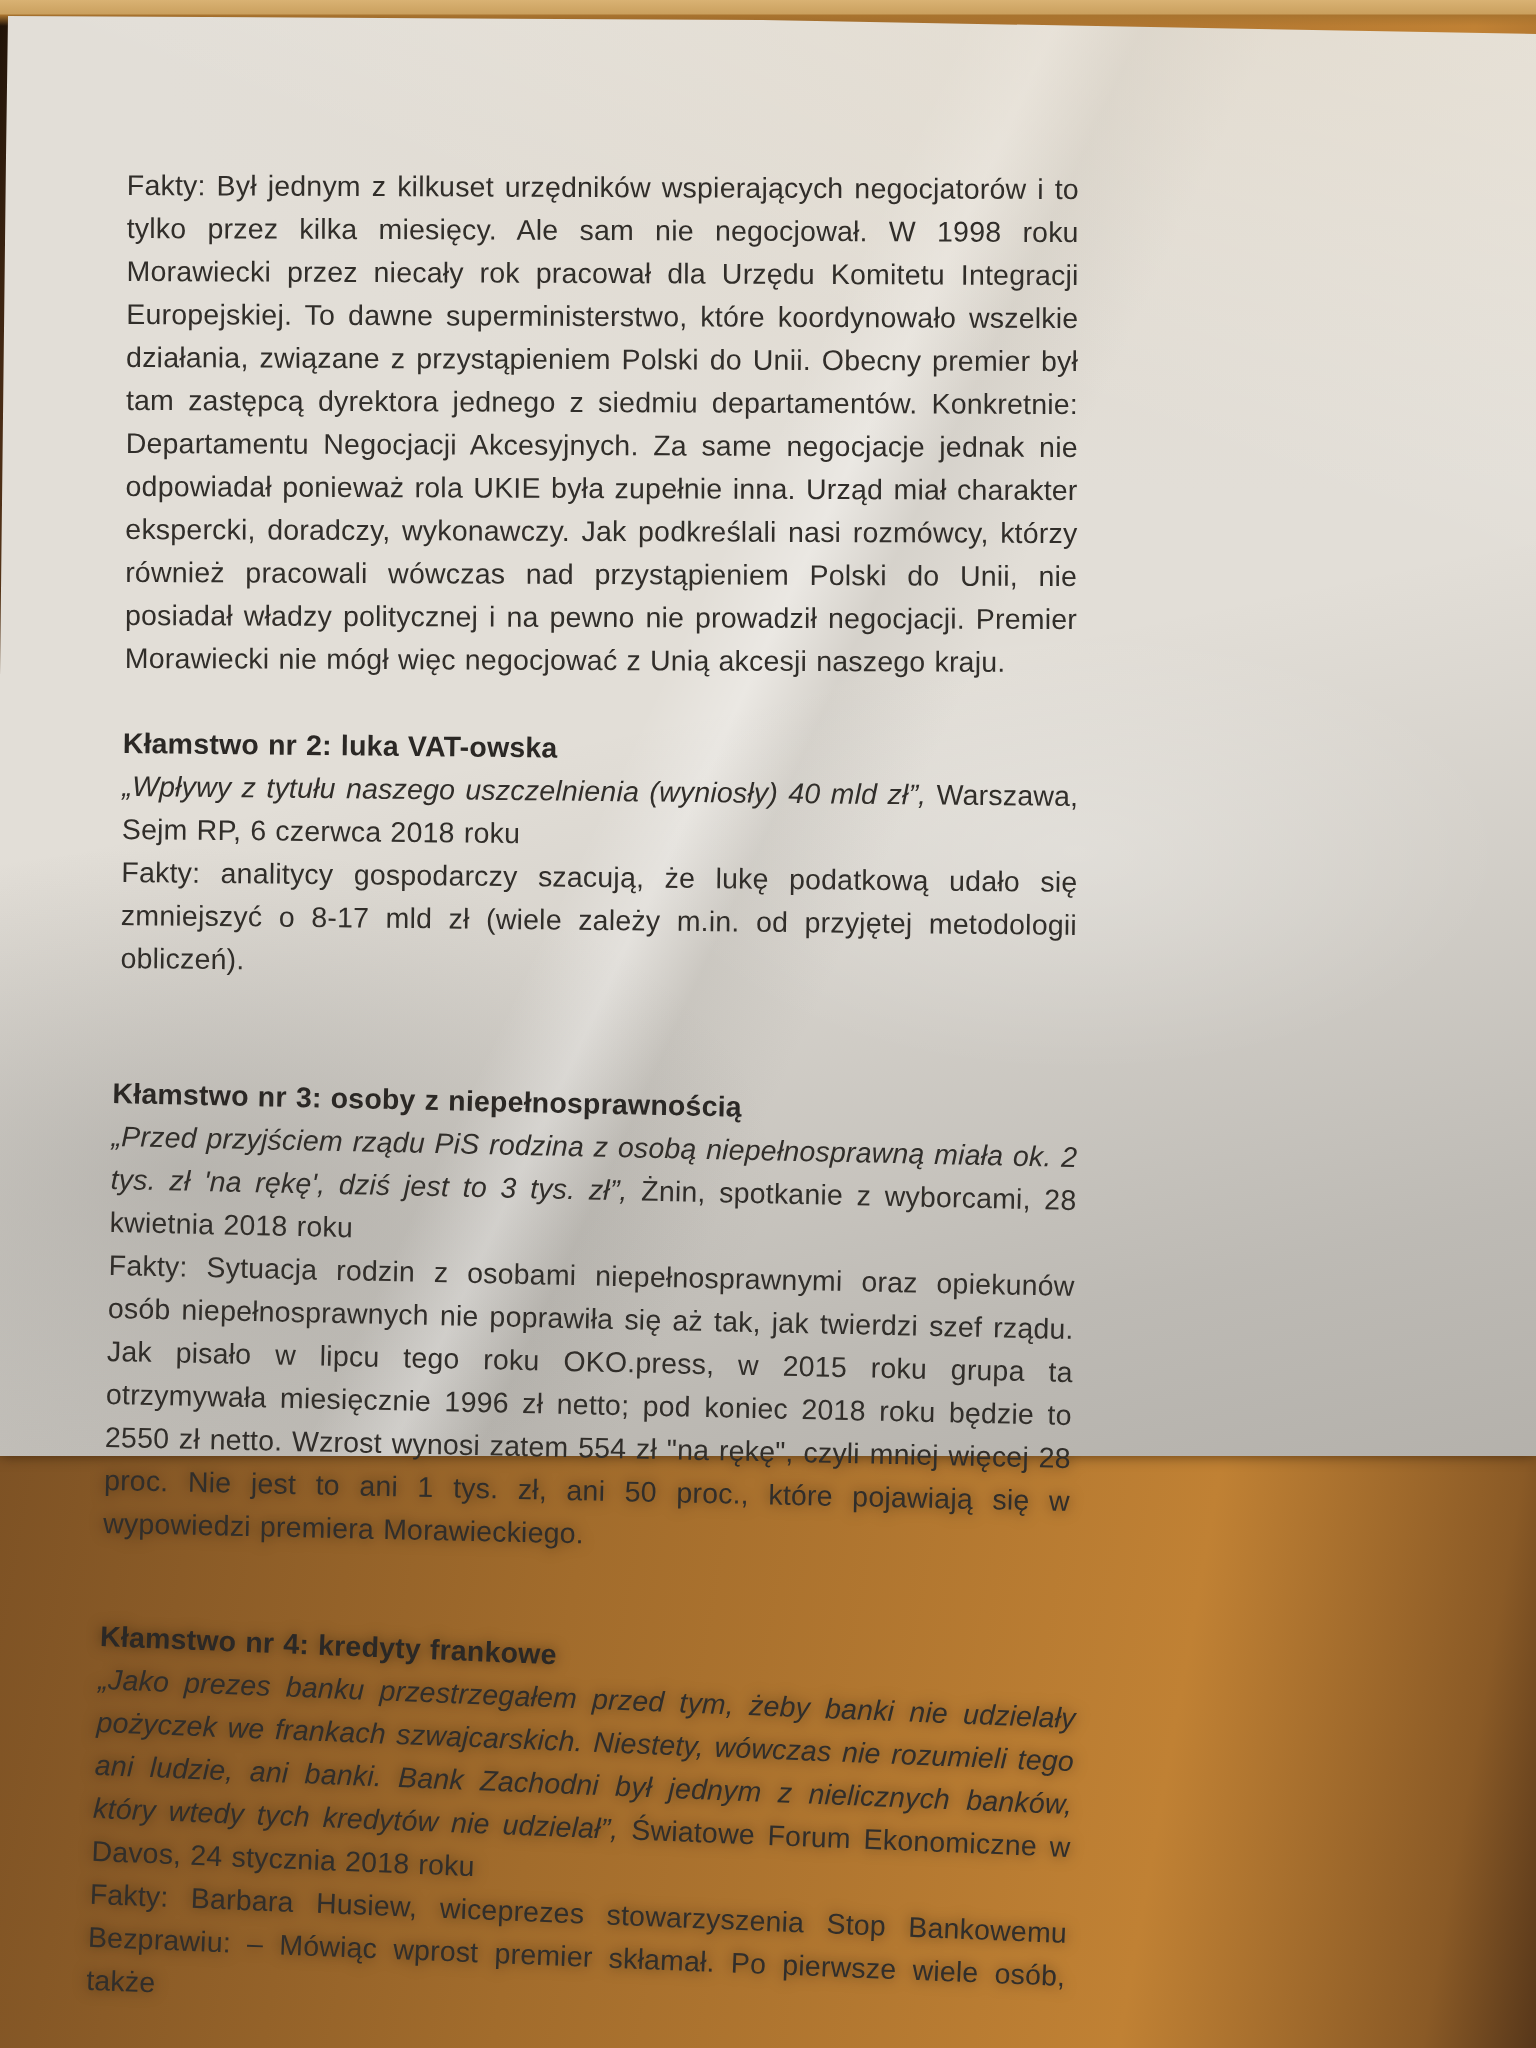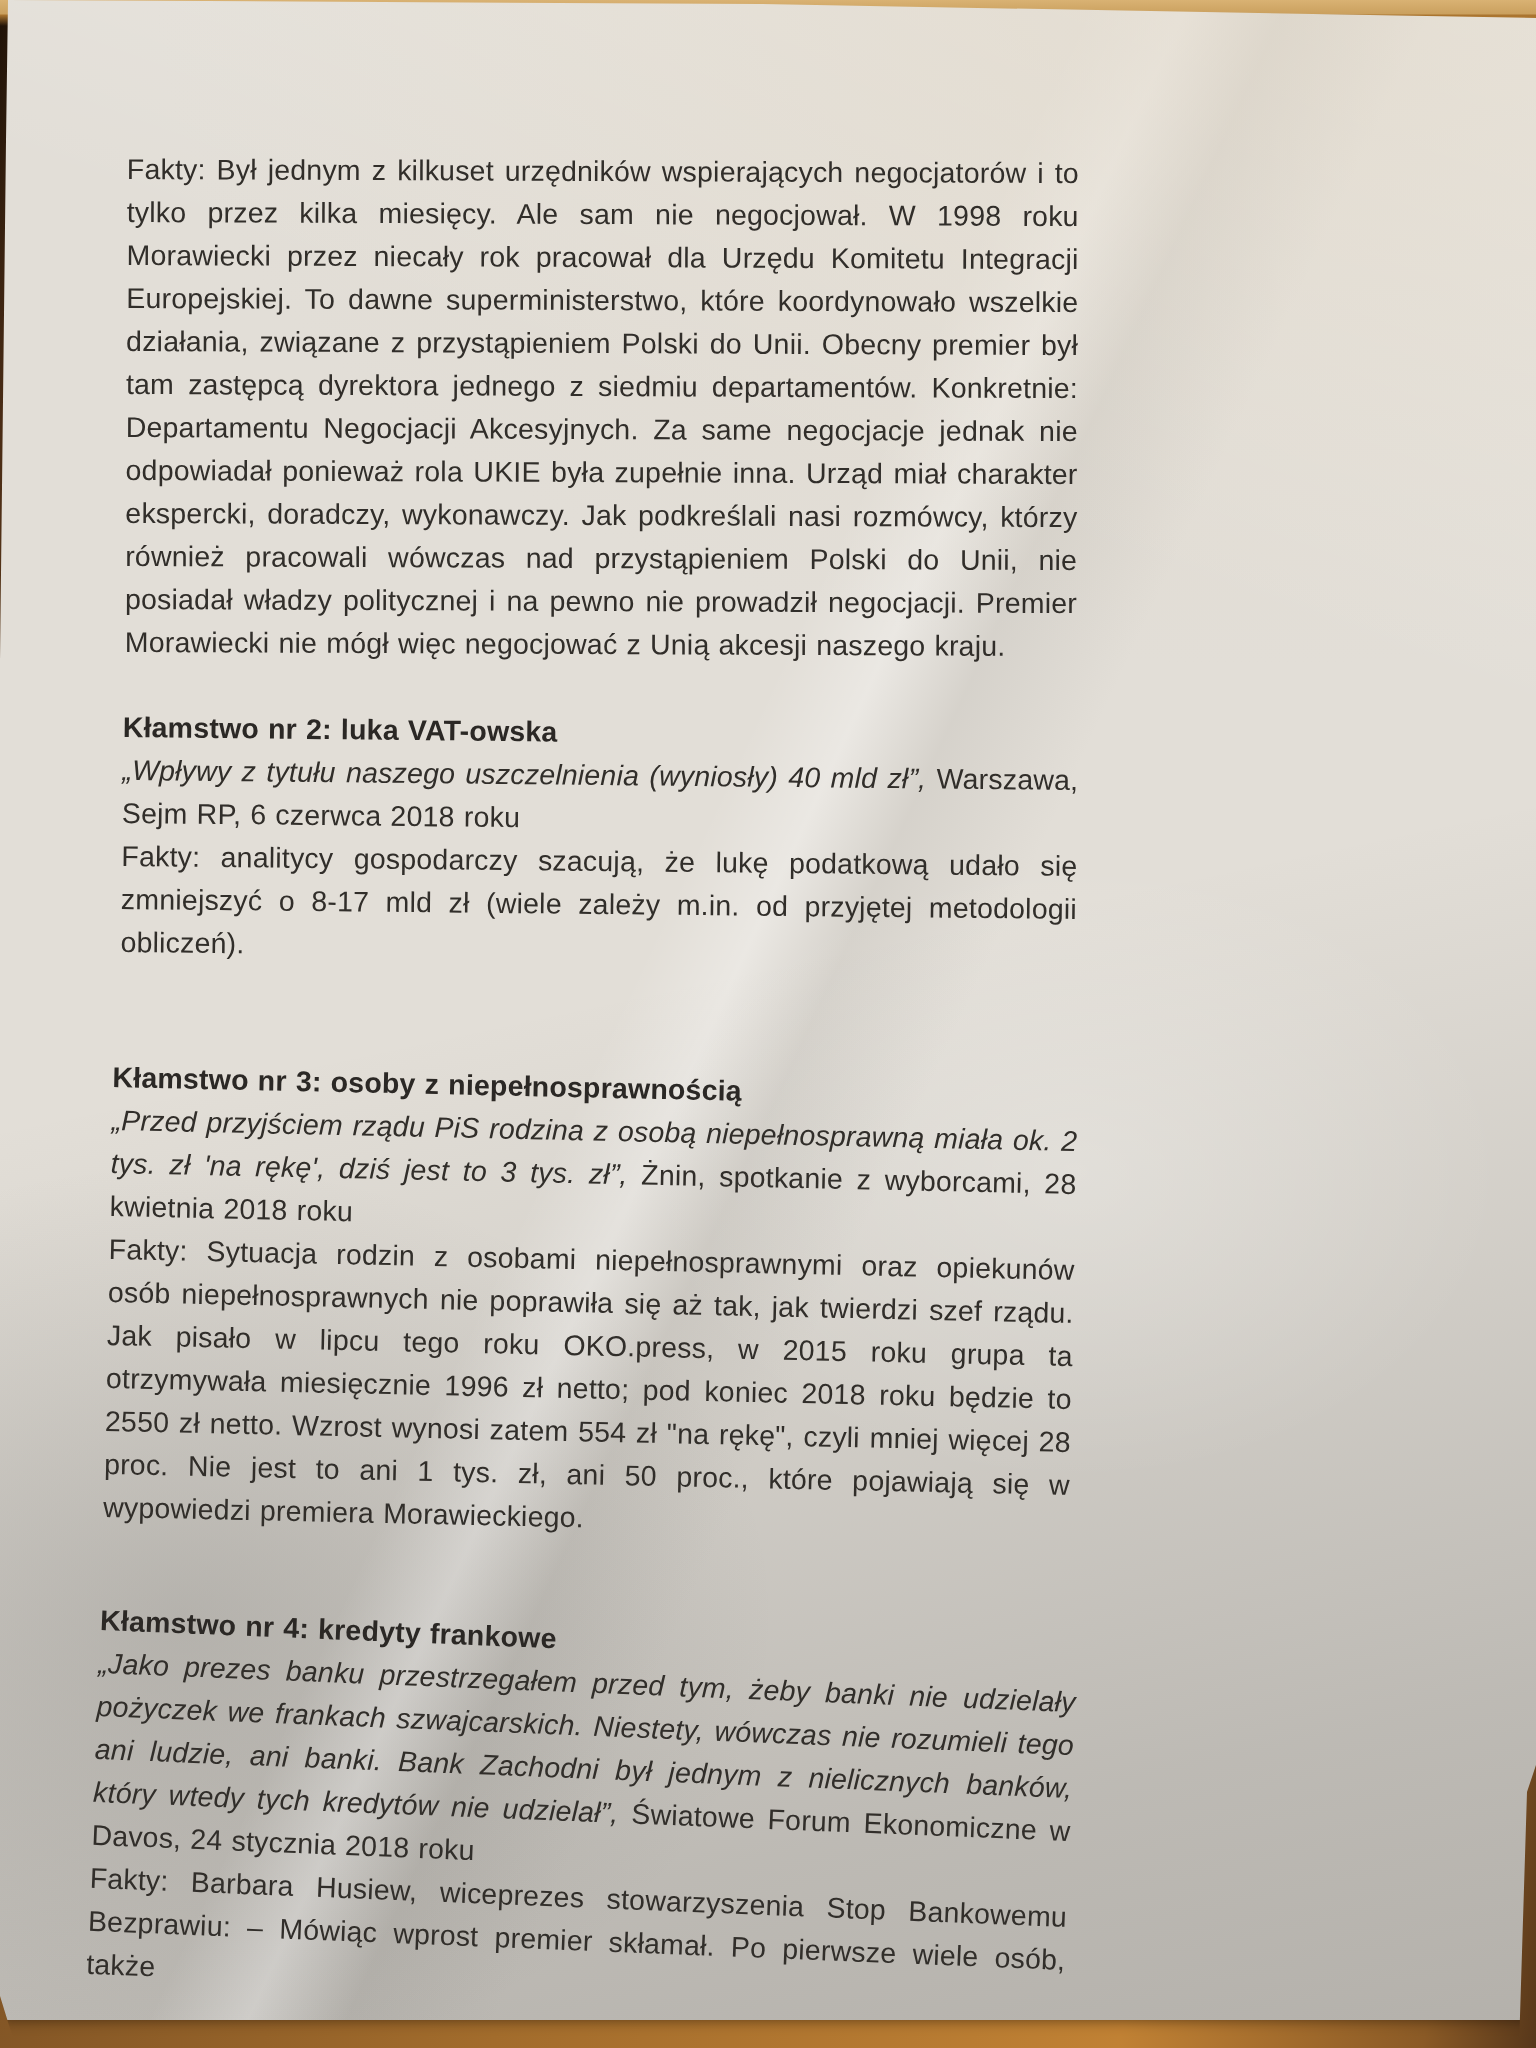--- a/index.html
+++ b/index.html
@@ -16,23 +16,23 @@
     width: 1536px;
     height: 2048px;
     
     background:
       linear-gradient(180deg, #d9b273 0px, #caa05e 14px, #a9742f 15px, transparent 26px),
       linear-gradient(100deg, #1d1107 0%, #4a2c15 4%, #7c5124 12%, #a26c2c 45%, #c08134 78%, #8a5a26 94%, #57371a 100%),
       #6e4520;
   }
   .paper {
     position: absolute;
-    left: 0; top: 0;
+    left: 0; top: 16px;
     width: 1536px;
-    height: 2020px;
+    height: 1440px;
     clip-path: polygon(
       8px 0px, 760px 4px, 1536px 18px,
       1536px 1765px, 1527px 1792px, 1519px 2048px,
       16px 2048px, 0px 1996px, 0px 660px, 6px 140px
     );
     background:
       radial-gradient(120% 55% at 82% 0%, rgba(222,212,196,0.55), rgba(222,212,196,0) 60%),
       linear-gradient(115deg, rgba(255,255,255,0) 44%, rgba(255,255,255,0.30) 48%, rgba(125,123,118,0.12) 52%, rgba(255,255,255,0) 58%),
       radial-gradient(55% 32% at 12% 80%, rgba(82,82,80,0.20), rgba(82,82,80,0) 70%),
       radial-gradient(40% 22% at 70% 58%, rgba(255,255,252,0.25), rgba(255,255,252,0) 70%),

